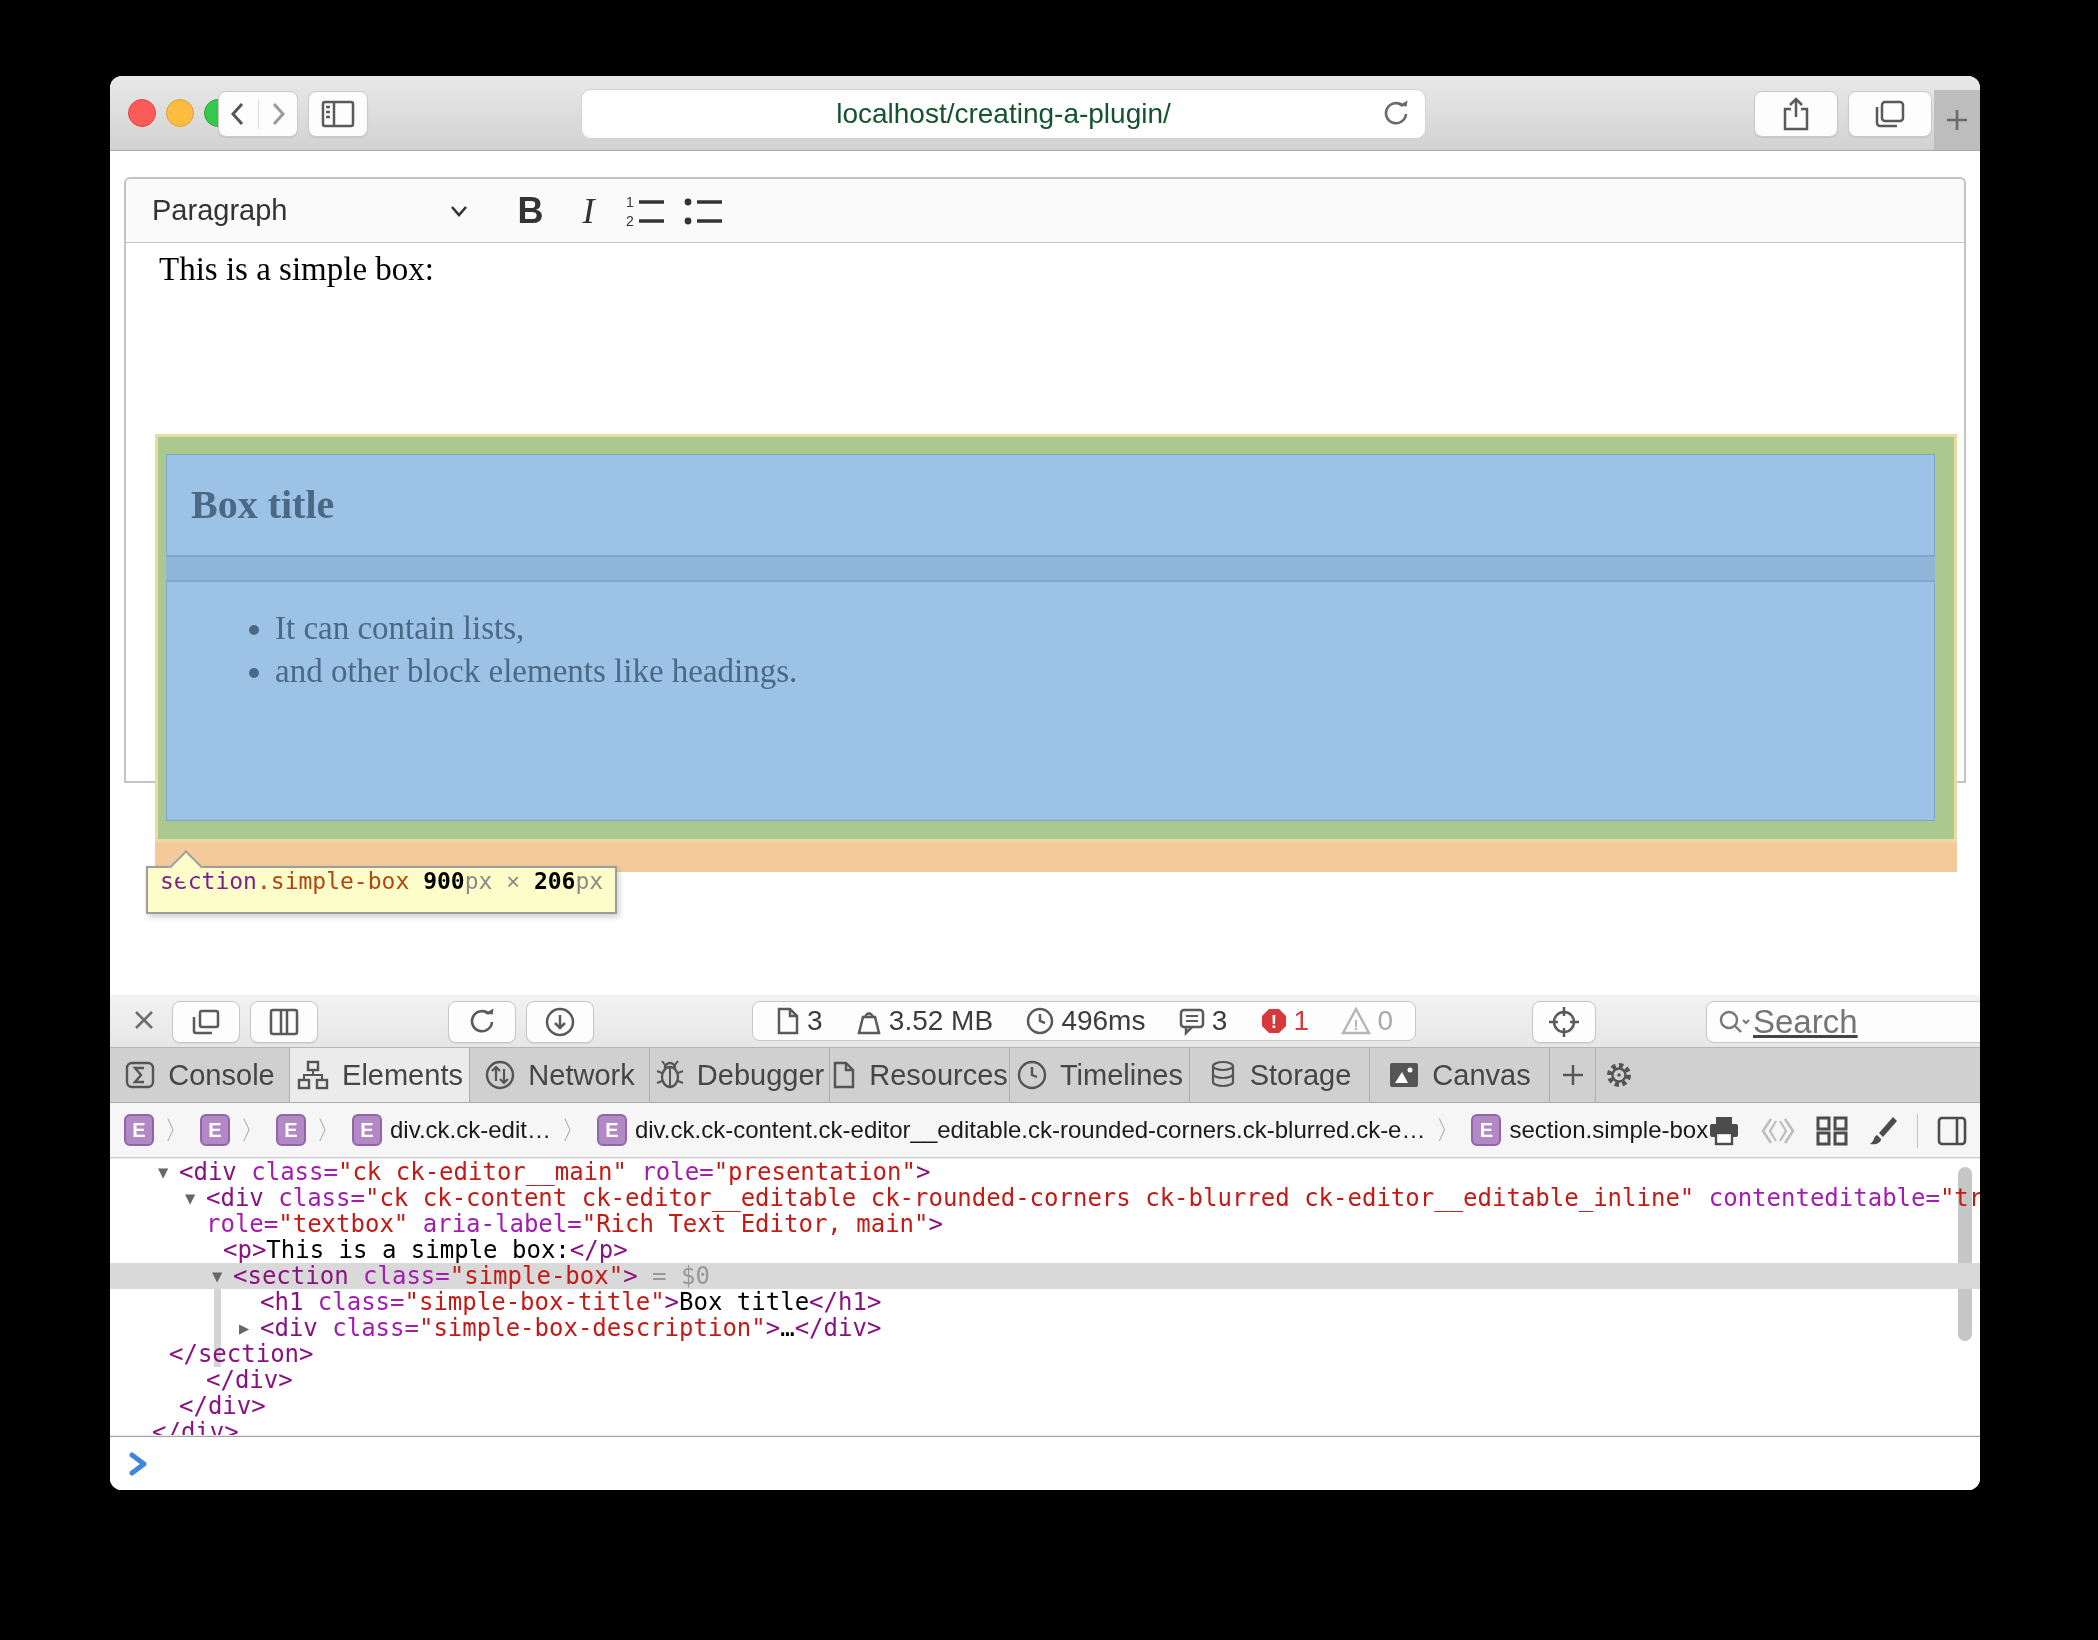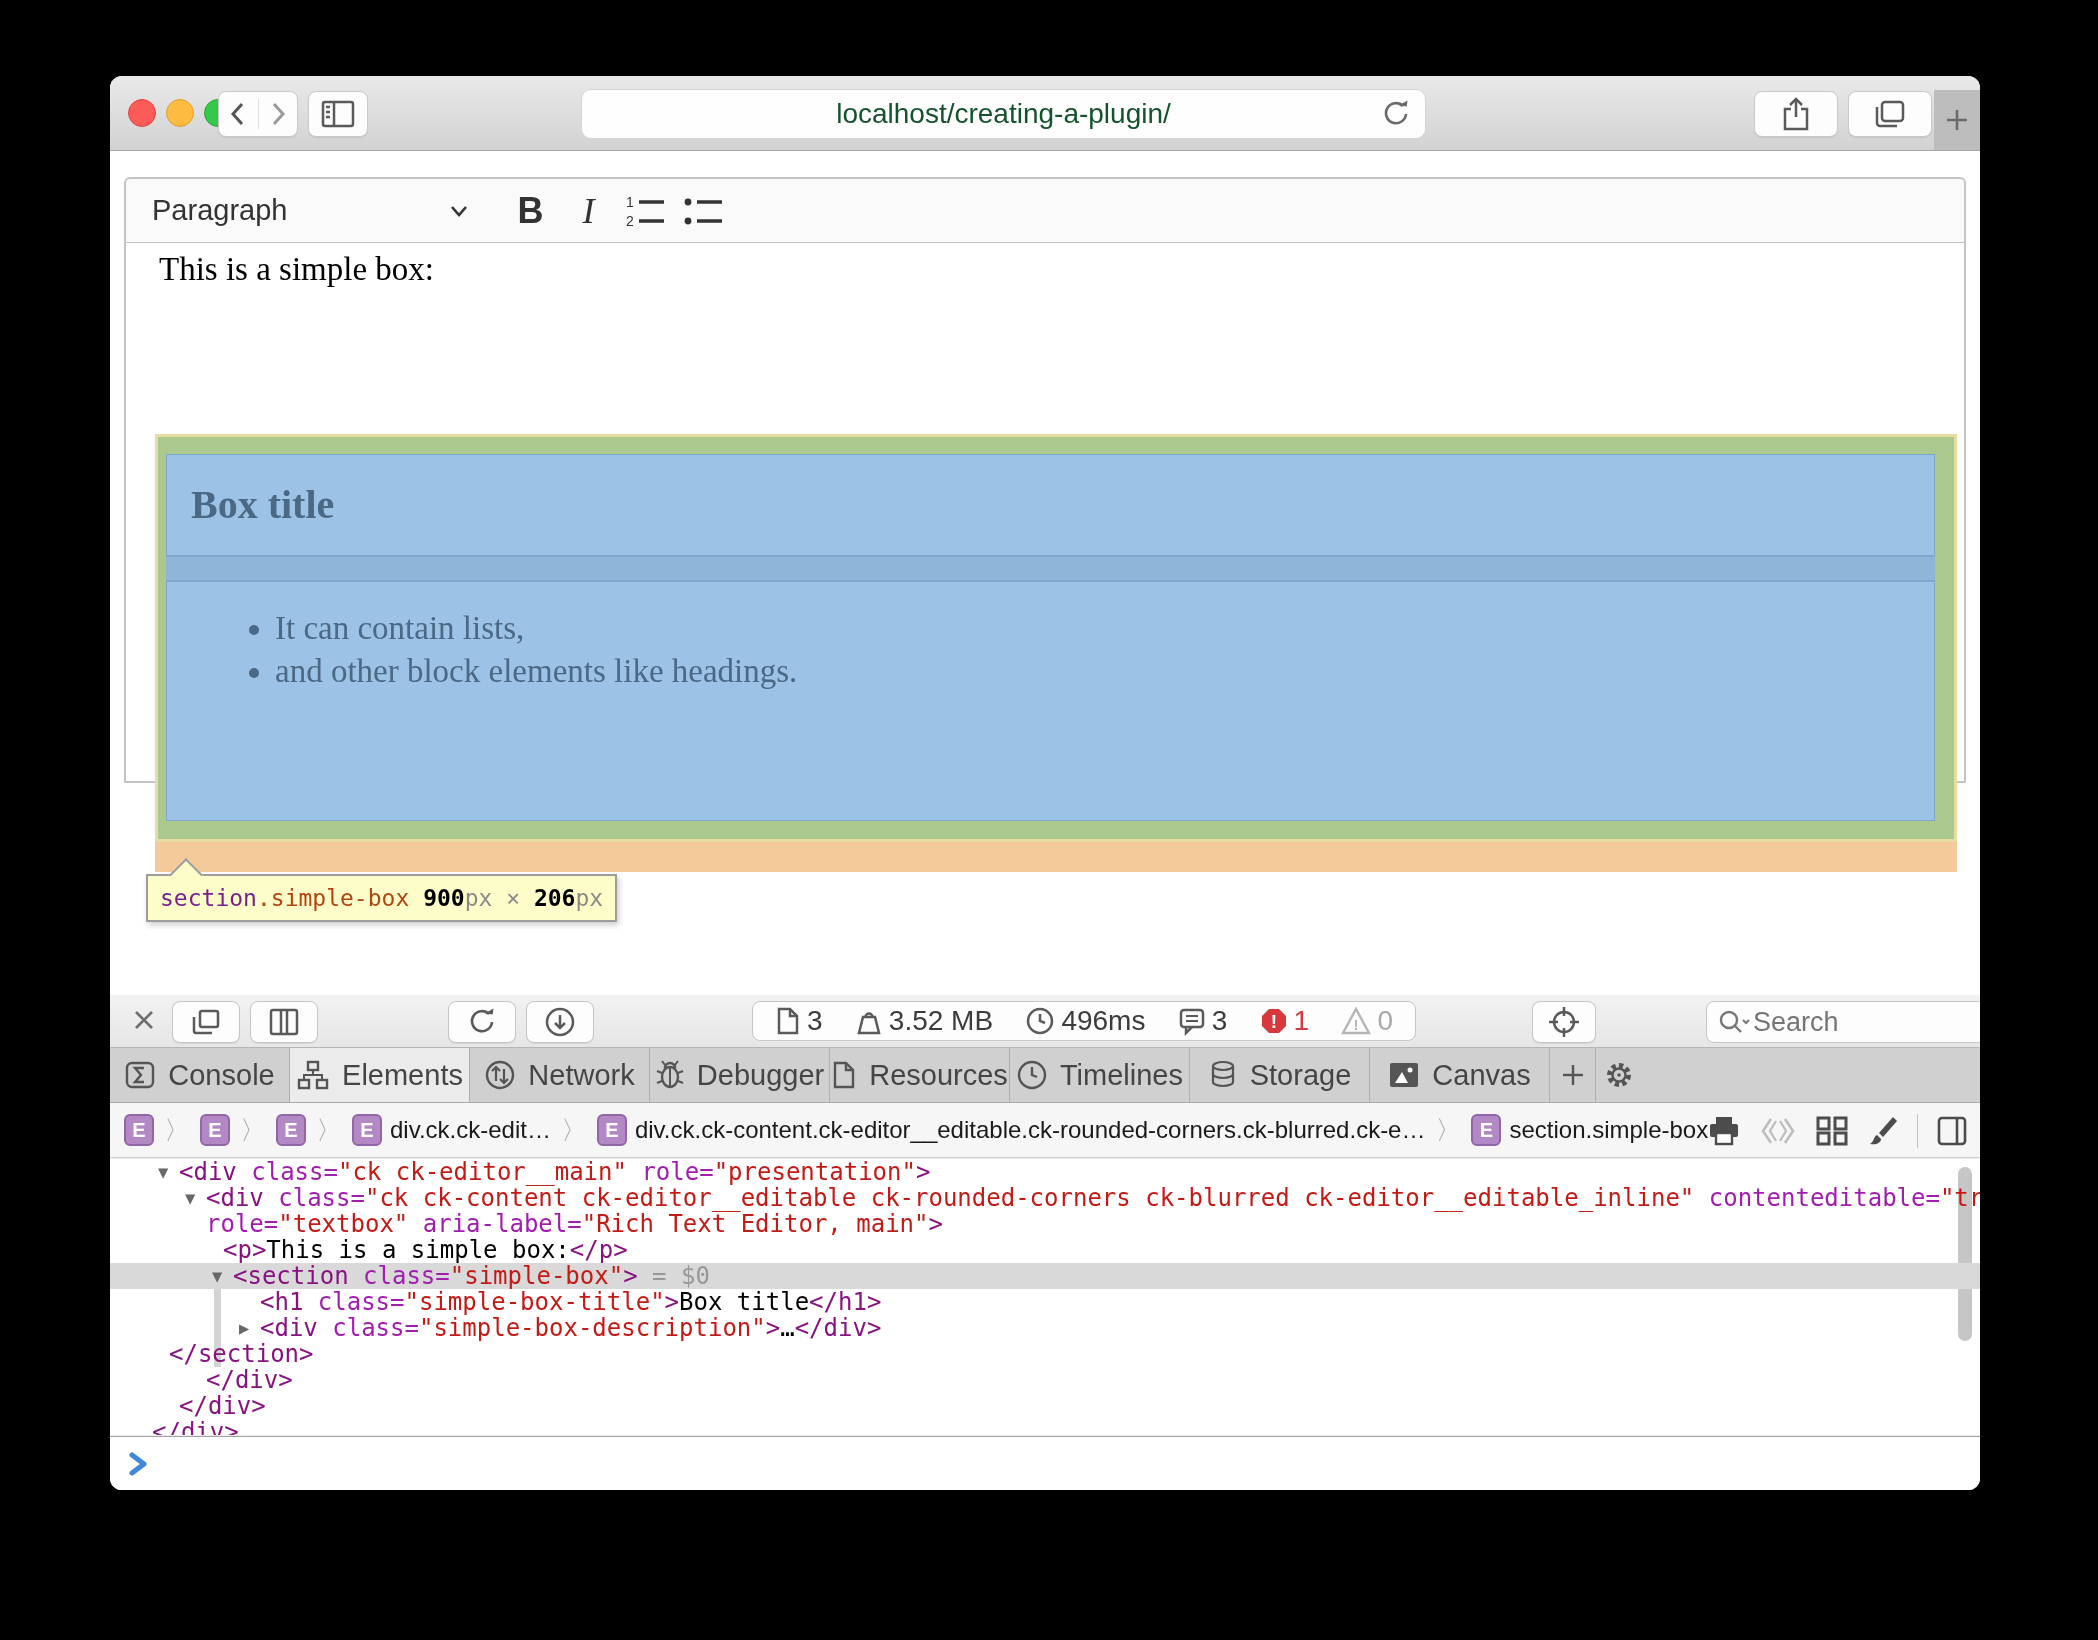--- a/index.html
+++ b/index.html
@@ -42,41 +42,41 @@
   .hl-band{position:absolute;left:8px;top:119px;width:1769px;height:25px;background:#8fb6d9;
            border-top:1px solid rgba(120,160,200,.6);border-bottom:1px solid rgba(120,160,200,.6);box-sizing:border-box;}
   .hl-title{top:17px;height:102px;}
   .hl-title h1{margin:0;padding:26px 0 0 24px;font-size:40px;font-weight:bold;color:#4b6884;}
   .hl-desc{top:144px;height:240px;font-size:33px;}
   .hl-desc p{margin:0;padding:46px 0 0 24px;}
   .hl-desc ul{margin:28px 0 0 0;padding-left:108px;}
   .hl-desc li{margin-top:6px;}
   .hl-orange{position:absolute;left:29px;top:599px;width:1802px;height:30px;background:#f5ca9b;}
   .tooltip{position:absolute;left:36px;top:715px;height:44px;background:#fdfdc9;border:2px solid #9d9d9d;
-           display:flex;align-items:center;padding:0 12px;font-family:"DejaVu Sans Mono",monospace;
-           font-size:23px;box-shadow:2px 3px 6px rgba(0,0,0,.2);margin-top:8px;}
+           display:flex;align-items:flex-start;padding:0 12px;font-family:"DejaVu Sans Mono",monospace;
+           font-size:23px;box-shadow:2px 3px 6px rgba(0,0,0,.2);}
   .tooltip .caret{position:absolute;left:26px;top:-13px;width:22px;height:22px;background:#fdfdc9;
            border-left:2px solid #9d9d9d;border-top:2px solid #9d9d9d;transform:rotate(45deg);}
 
   
   .devtools{position:absolute;left:0;top:919px;width:100%;height:495px;background:#ededed;}
   .dt-toolbar{position:absolute;left:0;top:0;width:100%;height:52px;
               background:linear-gradient(#f2f2f2,#e6e6e6);border-bottom:1px solid #b5b5b5;}
   .dtbtn{position:absolute;top:6px;height:40px;background:#fdfdfd;border:1px solid #c6c6c6;border-radius:8px;
          display:flex;align-items:center;justify-content:center;box-shadow:0 1px 1px rgba(0,0,0,.07);}
   .statsbar{position:absolute;left:642px;top:6px;width:664px;height:40px;background:#fdfdfd;
             border:1px solid #c6c6c6;border-radius:8px;display:flex;align-items:center;
             justify-content:space-between;padding:0 22px;box-sizing:border-box;}
   .stat{display:flex;align-items:center;gap:6px;font-size:28px;color:#3c3c3c;}
   .stat.err{color:#cf3b3f;}
   .stat.warn{color:#a8a8a8;}
   .searchf{position:absolute;left:1596px;top:6px;width:258px;height:40px;background:#fdfdfd;
            border:1px solid #c6c6c6;border-radius:8px;display:flex;align-items:center;padding:0 10px;}
-  .searchf input{border:none;outline:none;background:transparent;font-size:27px;color:#444;width:180px;
-           font-family:"Liberation Sans",sans-serif;}
+  .searchf input{border:none;outline:none;background:transparent;font-size:33px;color:#444;width:180px;
+           font-family:"Liberation Sans",sans-serif;text-decoration:underline;}
   .dt-tabs{position:absolute;left:0;top:53px;width:100%;height:54px;background:#d0d0d0;
            border-bottom:1px solid #ababab;display:flex;}
   .dt-tab{width:180px;height:100%;display:flex;align-items:center;justify-content:center;gap:12px;
           border-right:1px solid #aeaeae;font-size:29px;color:#454545;box-sizing:border-box;}
   .dt-tab.active{background:#ebebeb;}
   .tab-extra{display:flex;align-items:center;justify-content:center;width:46px;height:100%;
              border-right:1px solid #aeaeae;box-sizing:border-box;}
   .dt-crumbbar{position:absolute;left:0;top:108px;width:100%;height:55px;background:#f6f6f6;
                border-bottom:1px solid #cccccc;display:flex;align-items:center;padding-left:14px;box-sizing:border-box;}
   .crumb{display:flex;align-items:center;gap:8px;}

